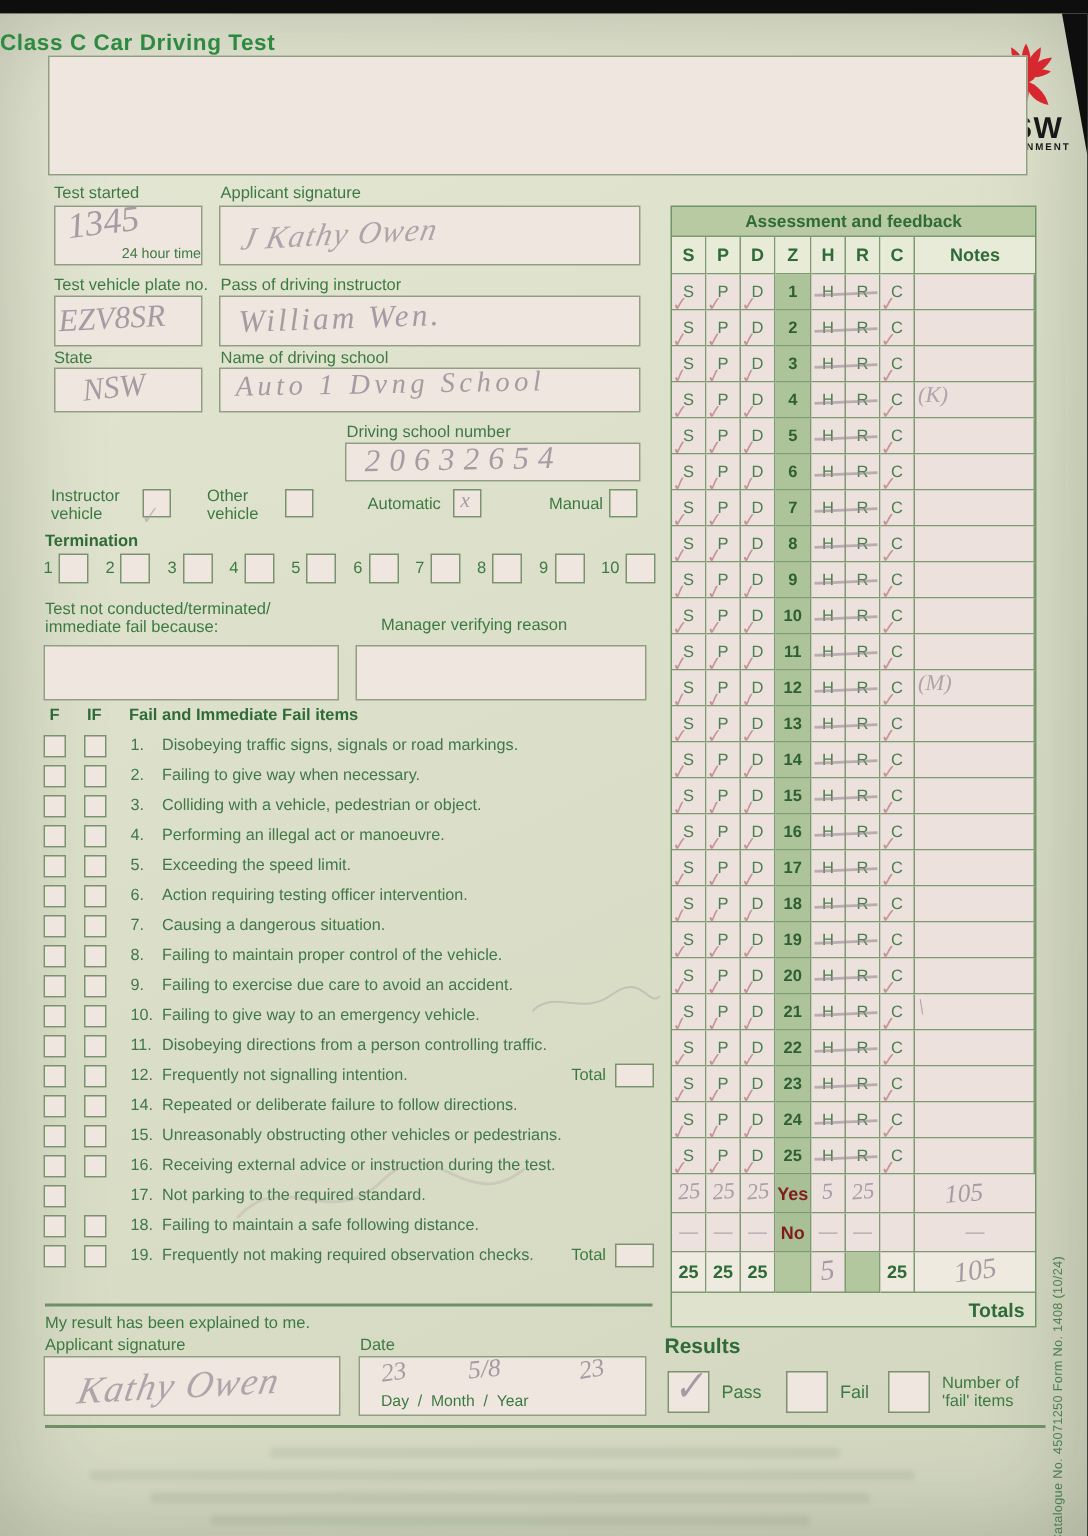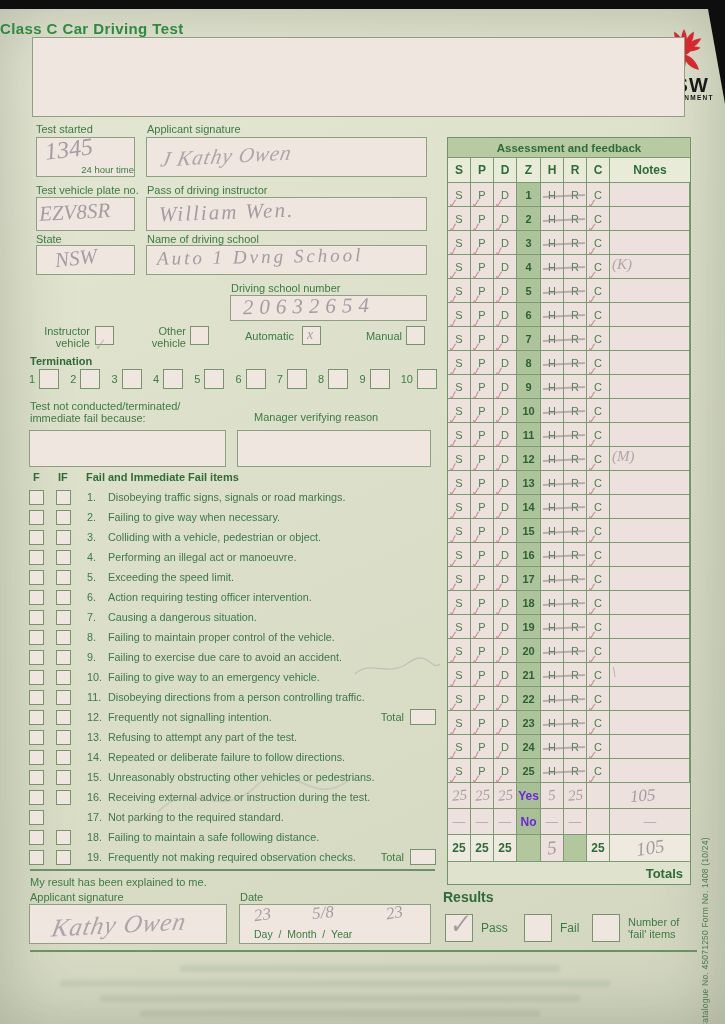--- a/index.html
+++ b/index.html
@@ -11,21 +11,21 @@
 .wedge{position:absolute;top:9px;right:0;width:0;height:0;border-top:95px solid #0e0e0e;border-left:17px solid transparent}
 .title{position:absolute;left:0;top:11px;width:705px;font-size:15px;font-weight:bold;color:#2e8a40;letter-spacing:.4px}
 .lbl{position:absolute;color:#3d7a43;font-size:11px;line-height:11.5px;white-space:pre-line}
 .b{font-weight:bold;color:#2f6b38}
 .box{position:absolute;background:#efe6df;border:1px solid #8fa082}
 .cb{display:inline-block;background:#efe6df;border:1.2px solid #79946c;position:relative}
 .hand{font-family:"Liberation Serif",serif;font-style:italic;color:#a79ba3}
 .sig{font-size:23px;letter-spacing:1px;color:#b1a3aa;transform:rotate(-3deg) skewX(-14deg);display:inline-block;white-space:nowrap}
 .hline{position:absolute;background:#6f8f66;height:1.6px}
 
-.vlbl{text-align:right}
+.vlbl{}
 .vcb{position:absolute;width:19px;height:19px}
 .term-row{position:absolute;left:29px;top:360px;width:408px;display:flex;justify-content:space-between}
 .term-item{display:flex;align-items:center}
 .term-num{color:#3d7a43;font-size:11px;margin-right:4px}
 .term-cb{width:20px;height:20px}
 
 .fi-wrap{position:absolute;left:29px;top:478px;width:407px}
 .fi-row{display:flex;align-items:center;height:20px}
 .fi-cb{width:15px;height:15px;flex:0 0 15px}
 .fi-cb.second{margin-left:12px}
@@ -37,21 +37,21 @@
 .atable{position:absolute;left:447px;top:128px;width:244px;border:1.5px solid #6f9468;background:#dfe2cd}
 .atitle{height:20px;display:flex;align-items:center;justify-content:center;font-weight:bold;font-size:11.5px;color:#2f6b38;background:#b8caa2;border-bottom:1px solid #7d9a72}
 .arow{display:grid;grid-template-columns:23px 23px 23px 24px 23px 23px 23px 1fr;position:relative}.r24{height:24px}.r25{height:25px}.r26{height:26px}.r27{height:27px}.r22{height:22px}
 .ac{border-right:1px solid #7d9a72;border-bottom:1px solid #7d9a72;display:flex;align-items:center;justify-content:center;position:relative}
 .ac:last-child{border-right:none}
 .ahead{background:#e9ebd9;font-weight:bold;font-size:12px;color:#2f6b38}
 .pink{background:#ece1dc}
 .lightc{background:#efeadf}
 .greenc{background:#b2c79e}
 .znum{background:#adc49a;font-weight:bold;font-size:11px;color:#2e5f33}
-.zlab{background:#a9c096;font-weight:bold;font-size:12px;color:#6d28d9}
+.zlab{background:#a9c096;font-weight:bold;font-size:12px;color:#7f1d1d}
 .ltr{color:#4b8050;font-size:11px}
 .printed25{font-weight:bold;font-size:12px;color:#2f6b38}
 .tick{position:absolute;left:0;bottom:-5px;font-size:13px;color:rgba(191,132,139,.85);font-family:"DejaVu Sans",sans-serif;z-index:2;pointer-events:none}
 .hrline{position:absolute;left:95px;top:12px;width:42px;height:1.6px;background:rgba(152,136,144,.6);transform:rotate(-2.5deg);z-index:1}
 .notehand{font-size:15px;position:absolute;left:2px;top:1px;color:#b1a3aa;white-space:nowrap;z-index:3}
 .h25{font-size:15px;color:#aa9da5;transform:rotate(-5deg)}
 .hdash{font-size:14px;color:#aa9da5}
 .totals-lbl{grid-column:1/-1;display:flex;align-items:center;justify-content:flex-end;padding-right:7px;font-weight:bold;font-size:13px;color:#2f6b38;border-bottom:none}
 
 .rbox{width:28px;height:28px}
@@ -264,26 +264,20 @@
         <span class="cb fi-cb"></span>
         <span class="cb fi-cb second"></span>
         <span class="fi-num">12.</span>
         <span class="fi-text">Frequently not signalling intention.</span>
         <span class="fi-total-label">Total</span>
         <span class="cb fi-total-box"></span>
       </div>
       <div class="fi-row">
         <span class="cb fi-cb"></span>
         <span class="cb fi-cb second"></span>
-        <span class="fi-num">13.</span>
-        <span class="fi-text">Refusing to attempt any part of the test.</span>
-      </div>
-      <div class="fi-row">
-        <span class="cb fi-cb"></span>
-        <span class="cb fi-cb second"></span>
         <span class="fi-num">14.</span>
         <span class="fi-text">Repeated or deliberate failure to follow directions.</span>
       </div>
       <div class="fi-row">
         <span class="cb fi-cb"></span>
         <span class="cb fi-cb second"></span>
         <span class="fi-num">15.</span>
         <span class="fi-text">Unreasonably obstructing other vehicles or pedestrians.</span>
       </div>
       <div class="fi-row">

